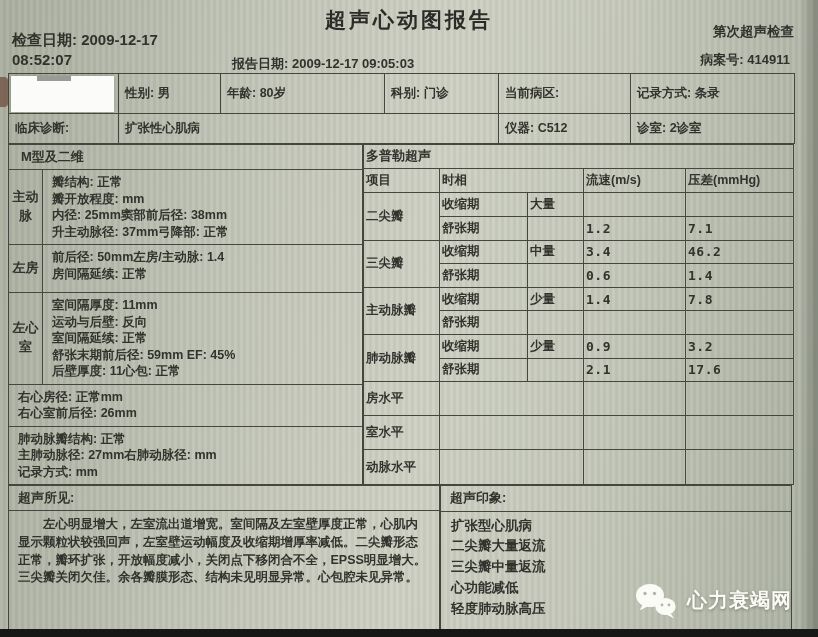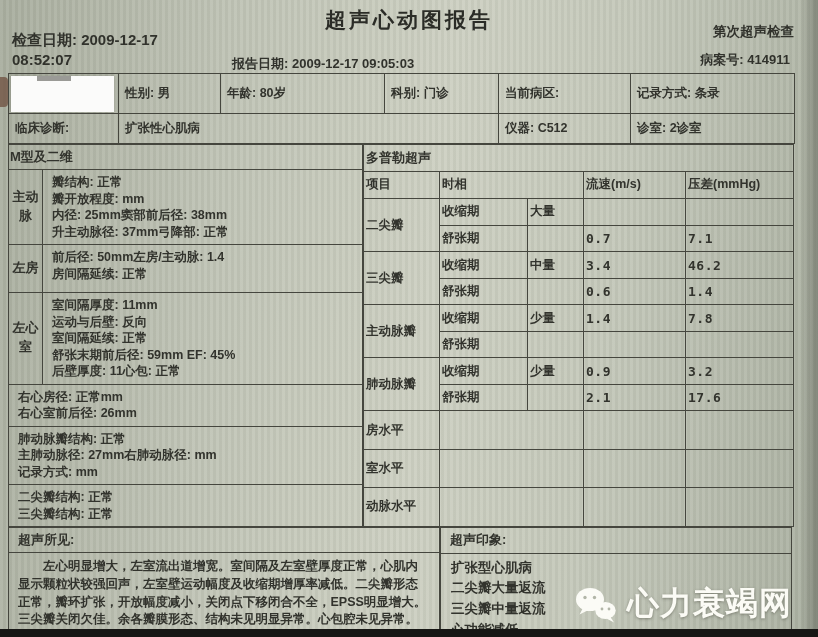--- a/index.html
+++ b/index.html
@@ -29,36 +29,36 @@
 
   .info{width:786px;}
   .info td{vertical-align:middle;white-space:nowrap;}
   .white-box{position:absolute;left:2px;top:2px;width:103px;height:36px;background:#fbfbfa;
     box-shadow:0 0 4px rgba(30,30,25,.25);z-index:5;}
   .white-box .smudge{position:absolute;left:26px;top:0;width:34px;height:5px;background:#4a4a44;opacity:.55;}
 
   .main{display:flex;align-items:stretch;}
   .mm{width:354px;}
   .dop{width:432px;}
-  .sec-title{font-size:13px;font-weight:700;padding:3px 1px;vertical-align:middle;}
+  .sec-title{font-size:13px;font-weight:700;padding:3px 12px;vertical-align:middle;}
   .vlab{text-align:center;padding:6px 2px;word-break:break-all;line-height:1.45;font-size:13px;vertical-align:middle;}
   .lines{white-space:pre-line;line-height:1.32;padding:4px 9px;}
   .dop td{vertical-align:middle;padding:2px 2px;}
   .num{font-family:"DejaVu Sans Mono",monospace;font-size:13px;letter-spacing:.5px;}
 
   .bottom{display:flex;align-items:stretch;}
   .find{width:432px;}
   .impr{width:352px;}
   .find .hdr,.impr .hdr{font-size:13px;font-weight:700;padding:3px 9px;vertical-align:middle;margin-top:37px;}
   .find .body{height:160px;padding:5px 9px;}
   .para{margin:0 0 11px 0;text-indent:2em;font-size:12.5px;line-height:1.42;font-weight:600;}
   .impr .body{height:158px;padding:4px 10px;white-space:pre-line;font-size:13.5px;line-height:1.55;font-weight:600;}
 
   .wm{position:absolute;right:26px;top:582px;display:flex;align-items:center;gap:9px;z-index:10;}
-  .wm-text{font-size:32px;font-weight:700;color:#fbfbf5;letter-spacing:1px;
+  .wm-text{font-size:20px;font-weight:700;color:#fbfbf5;letter-spacing:1px;
     text-shadow:0 1px 3px rgba(55,55,45,.45);}
 </style>
 </head>
 <body>
 
 <div class="page">
   <div class="grain"></div>
   <div class="corner-smudge"></div>
 
   <div class="title">超声心动图报告</div>
@@ -144,24 +144,20 @@
         </tr>
         <tr style="height:36px">
           <td colspan="2" class="lines">右心房径: 正常mm
 右心室前后径: 26mm</td>
         </tr>
         <tr style="height:46px">
           <td colspan="2" class="lines">肺动脉瓣结构: 正常
 主肺动脉径: 27mm右肺动脉径: mm
 记录方式: mm</td>
         </tr>
-        <tr style="height:26px">
-          <td colspan="2" class="lines">二尖瓣结构: 正常
-三尖瓣结构: 正常</td>
-        </tr>
       </tbody>
         </table>
 
       <table class="dop">
         <colgroup>
             <col style="width:76px">
             <col style="width:88px">
             <col style="width:56px">
             <col style="width:102px">
             <col style="width:108px">
@@ -180,21 +176,21 @@
         <tr style="height:23px">
           <td rowspan="2">二尖瓣</td>
           <td>收缩期</td>
           <td>大量</td>
           <td class="num"></td>
           <td class="num"></td>
         </tr>
         <tr style="height:23px">
           <td>舒张期</td>
           <td></td>
-          <td class="num">0.7</td>
+          <td class="num">1.2</td>
           <td class="num">7.1</td>
         </tr>
 
         <tr style="height:23px">
           <td rowspan="2">三尖瓣</td>
           <td>收缩期</td>
           <td>中量</td>
           <td class="num">3.4</td>
           <td class="num">46.2</td>
         </tr>

